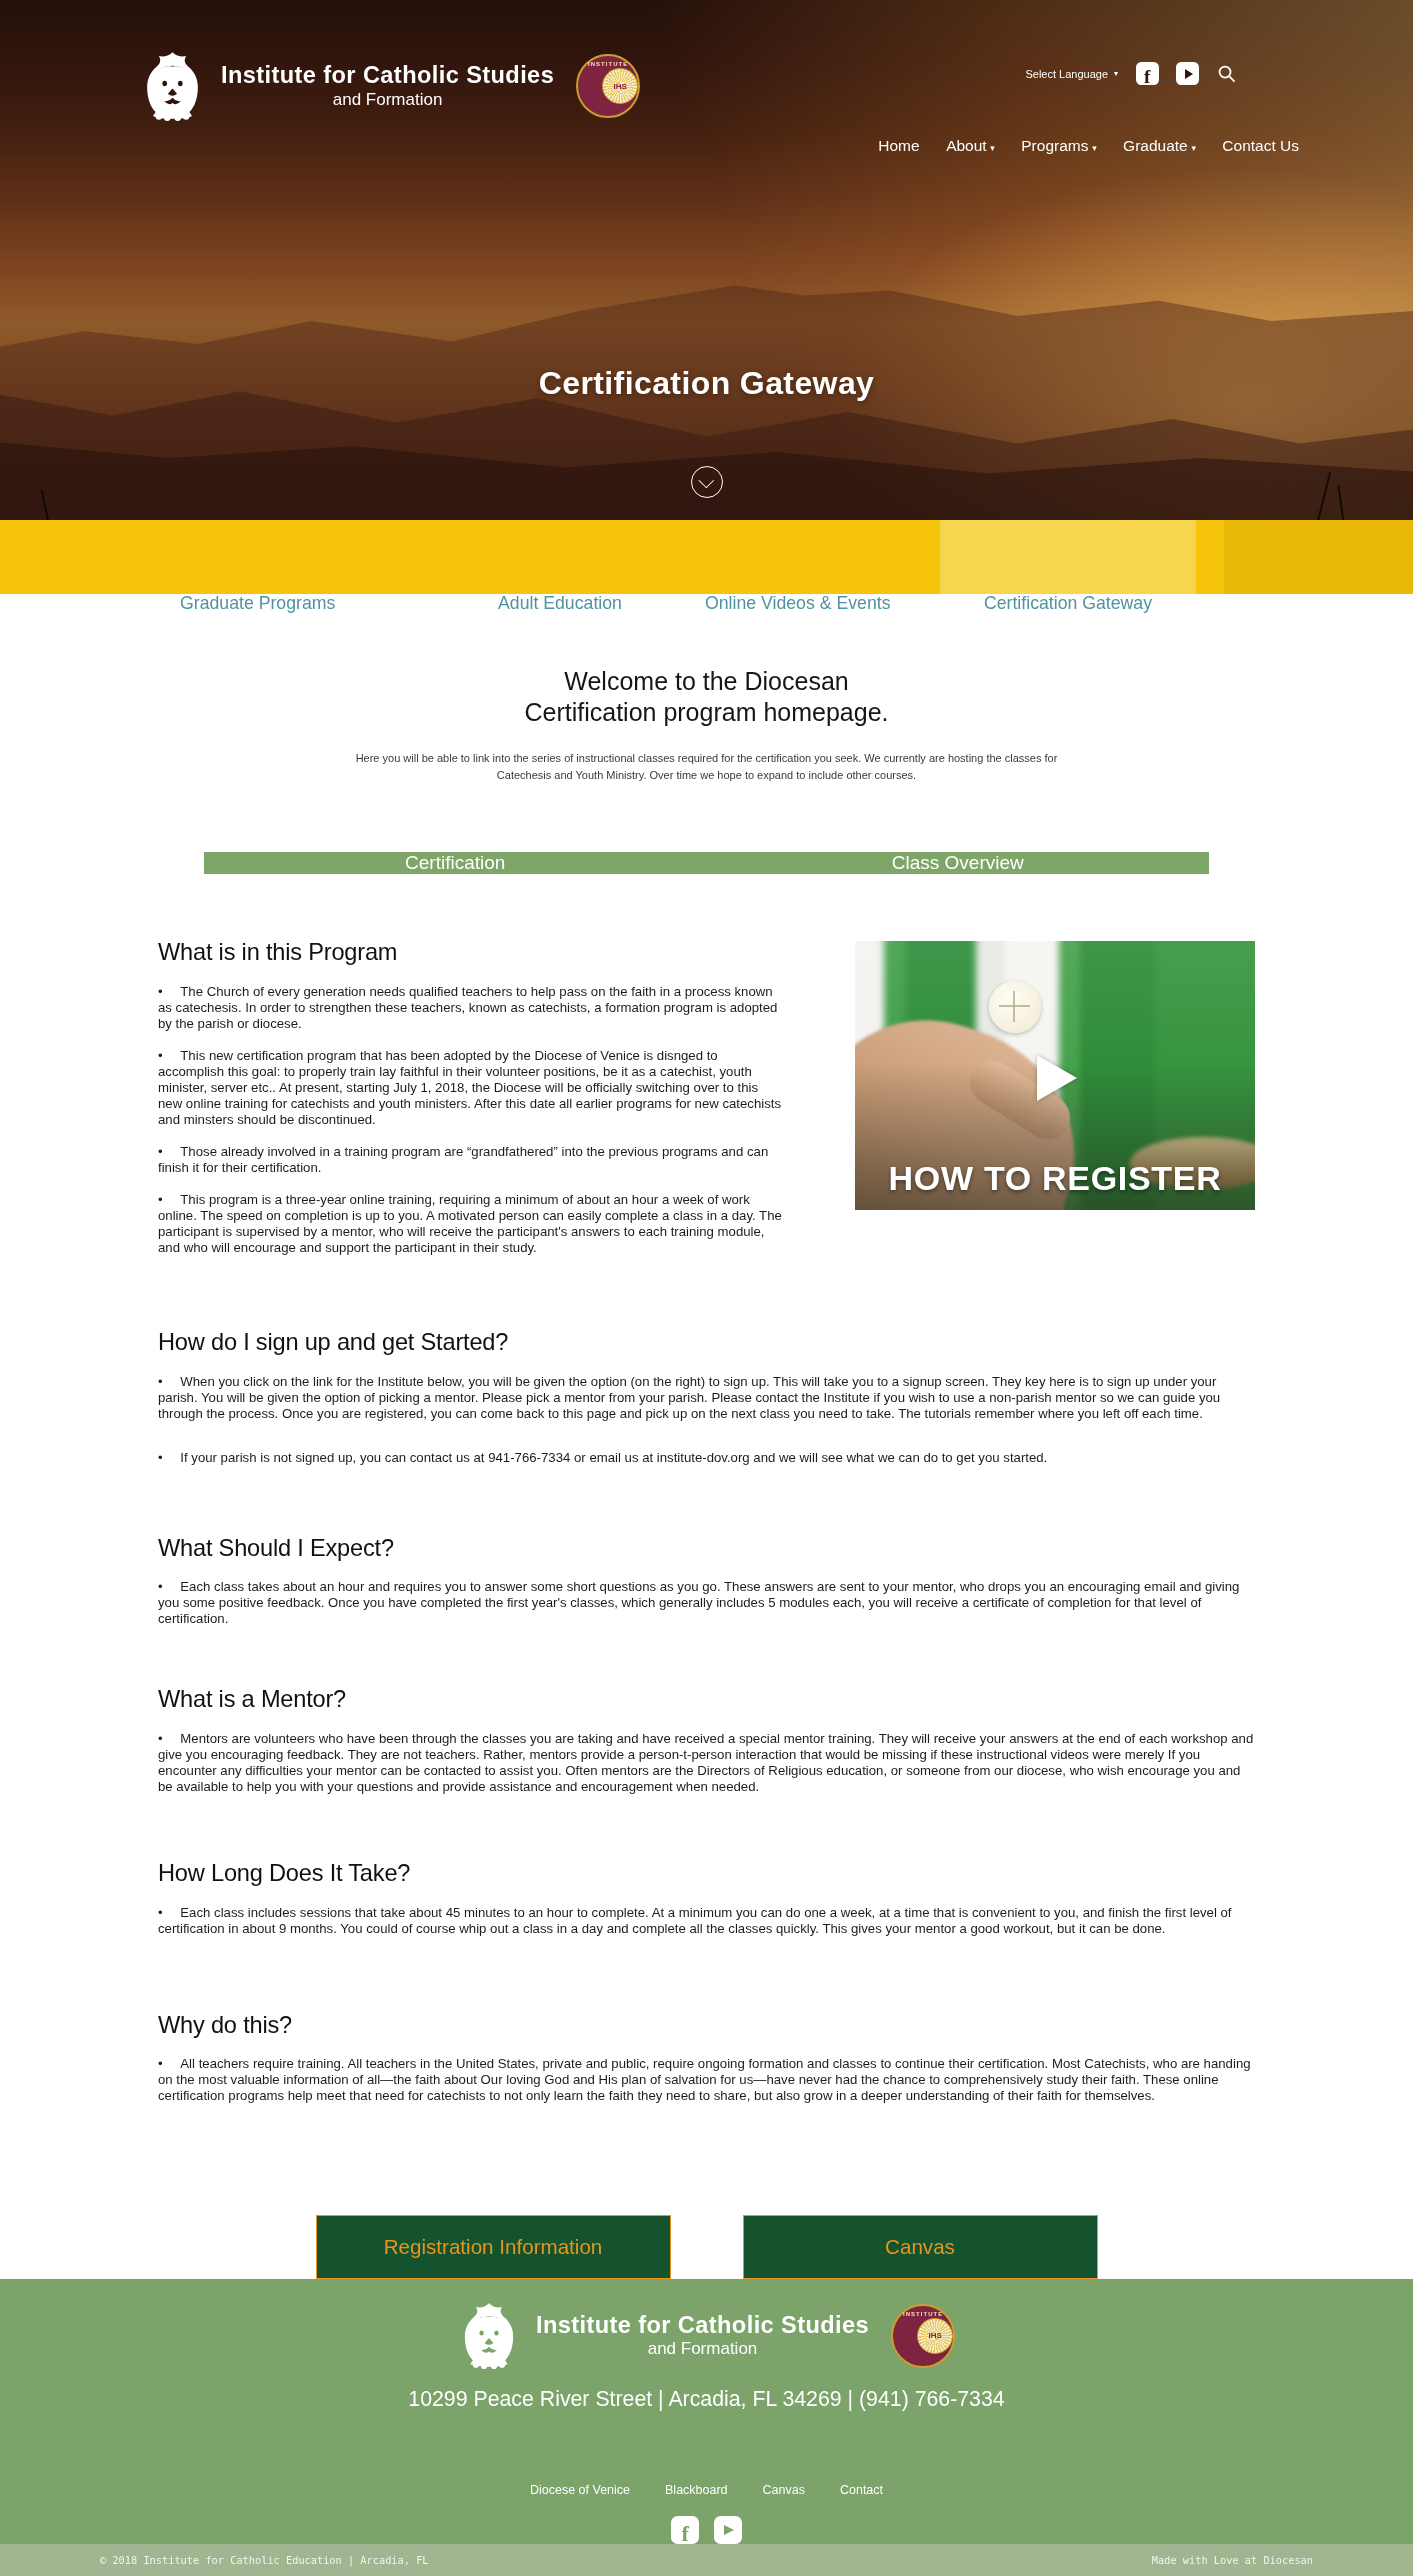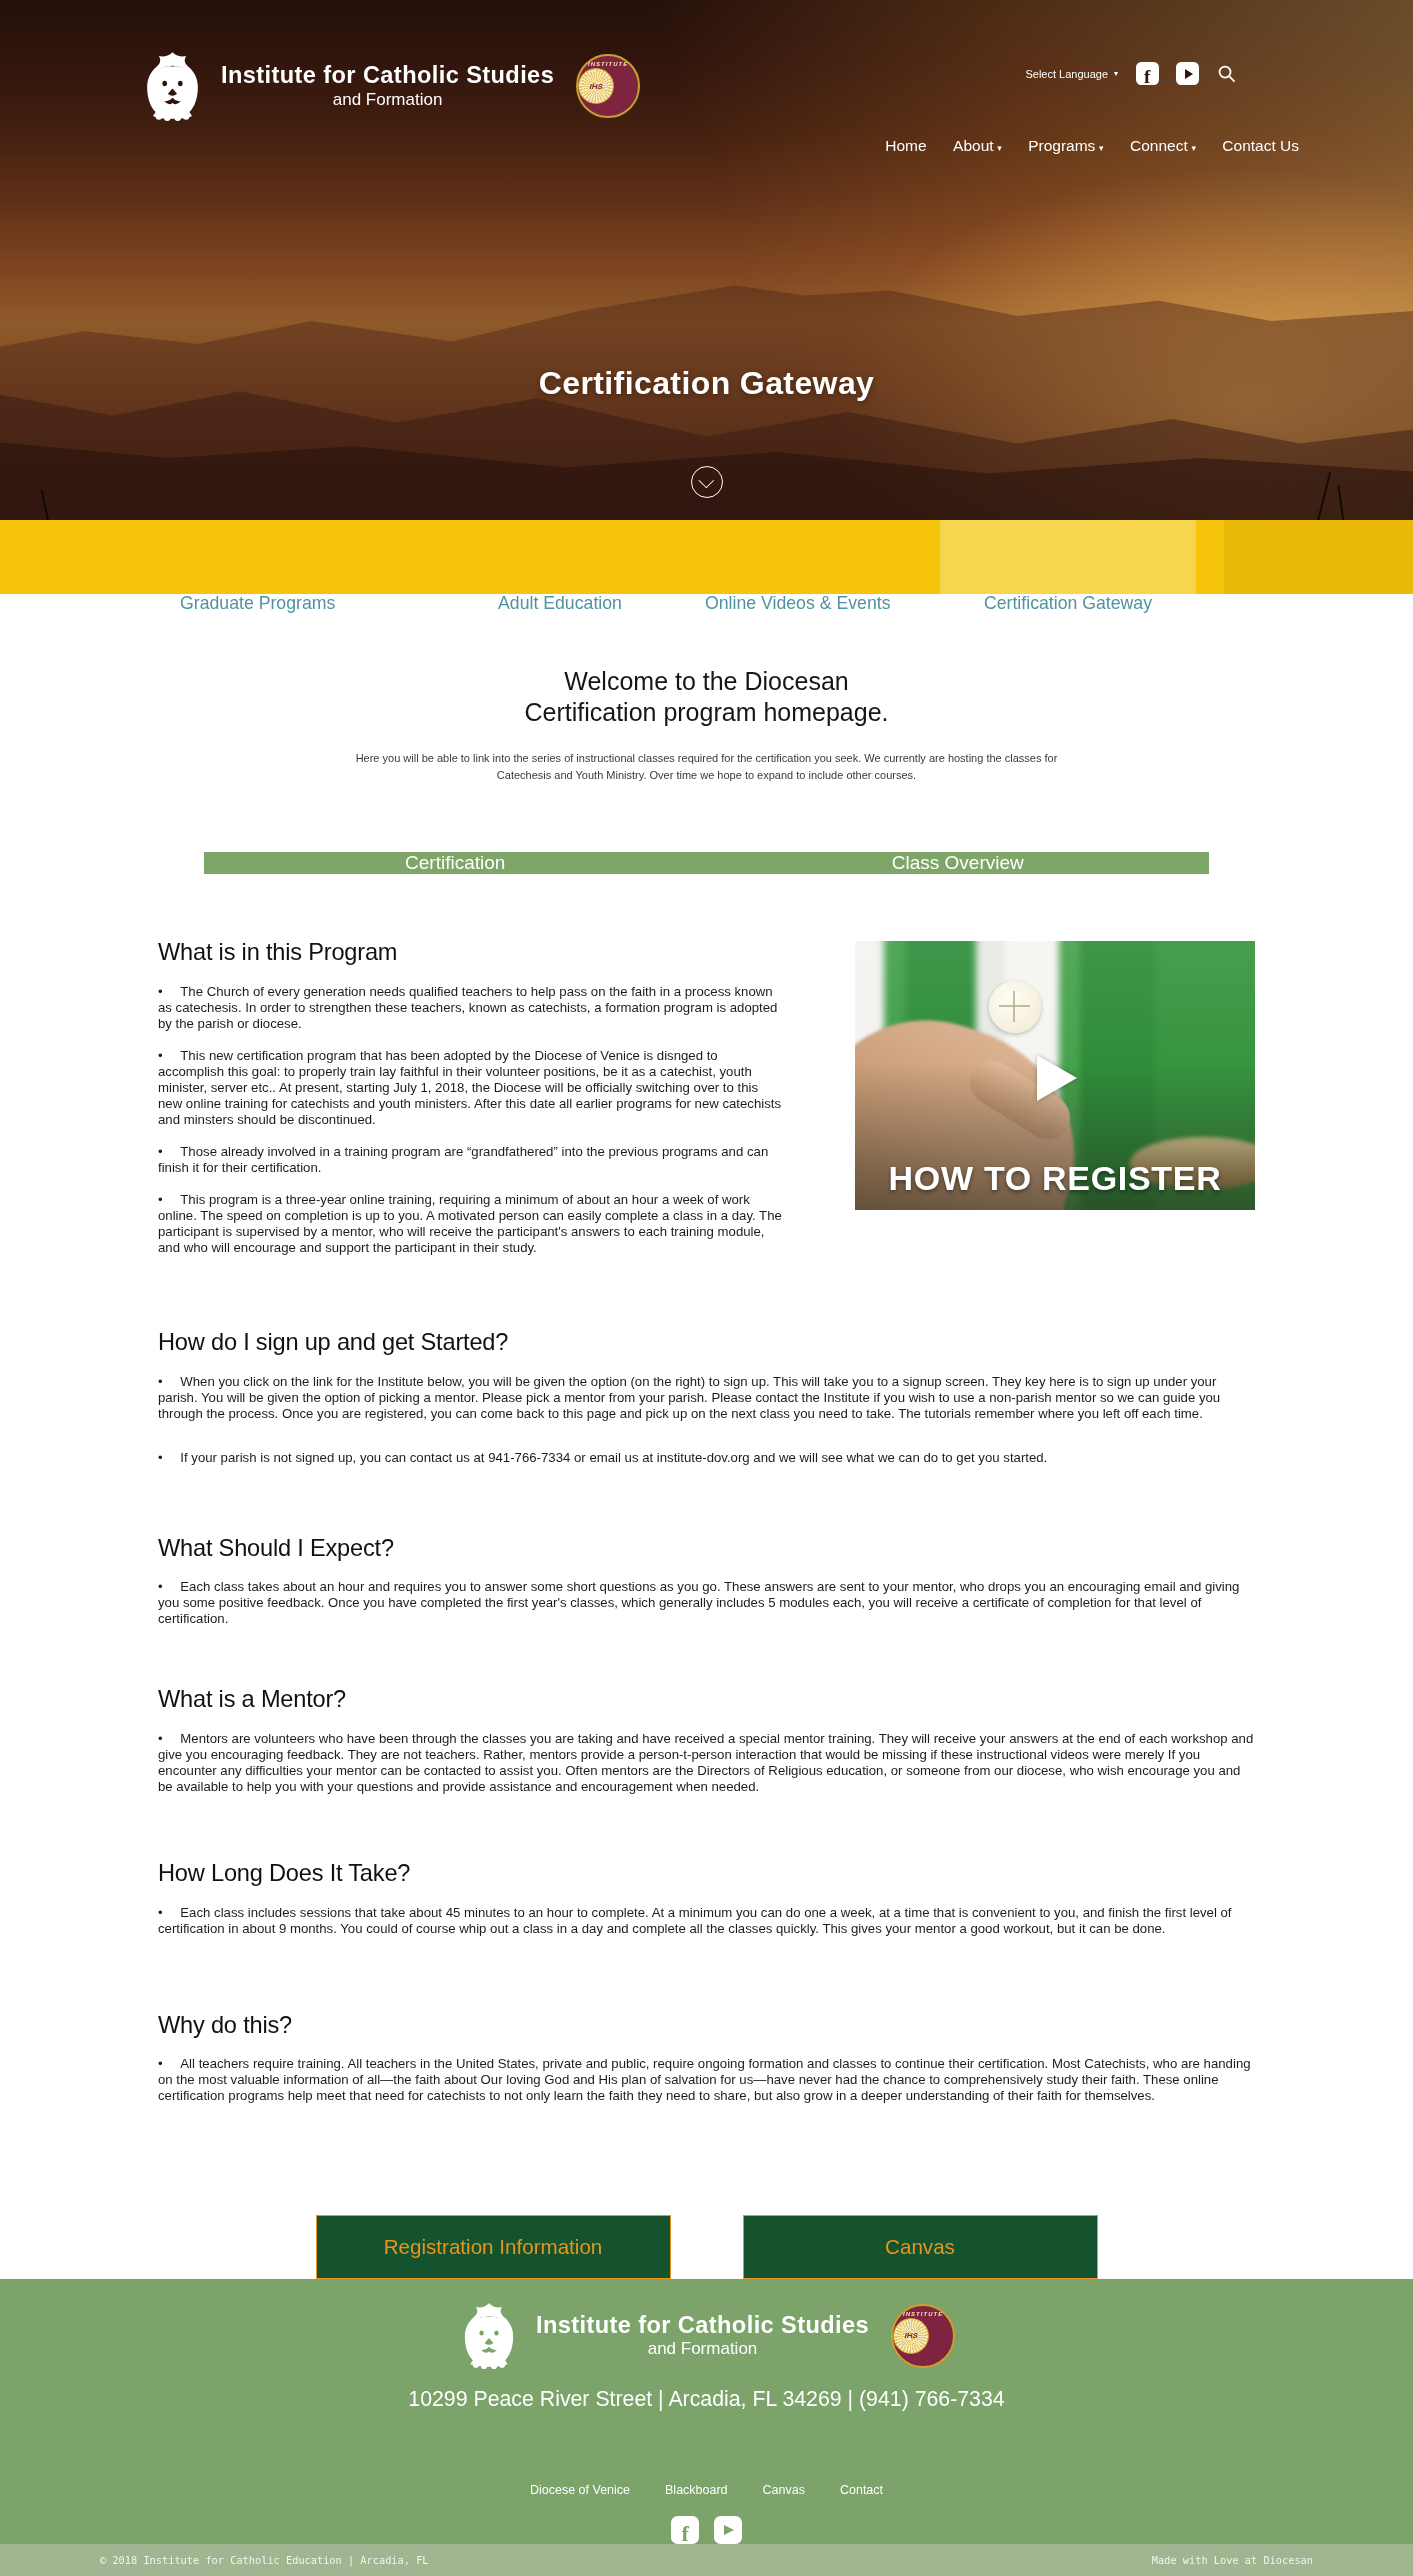--- a/index.html
+++ b/index.html
@@ -24,21 +24,21 @@
   .r3{top:423px;height:97px;background:rgba(36,16,11,.55);
     clip-path:polygon(0 20%,12% 36%,25% 24%,40% 46%,55% 30%,70% 52%,85% 36%,100% 50%,100% 100%,0 100%);}
   .grass{position:absolute;bottom:-2.9px;width:2.2px;height:52px;background:rgba(15,6,4,.85);border-radius:1.5px;}
 
   .brand{position:absolute;left:140px;top:49px;display:flex;align-items:center;color:#fff;}
   .lion{width:65px;height:74px;--hole:#31150c;}
   .brand-text{margin-left:16px;text-align:center;}
   .brand-title{font-size:23.6px;font-weight:bold;letter-spacing:0.4px;line-height:1.15;}
   .brand-sub{font-size:17px;margin-top:0.7px;}
   .seal{width:60px;height:60px;margin-left:22px;border-radius:50%;background:#7e2440;border:2.2px solid #c9a02c;
-    position:relative;display:flex;align-items:center;justify-content:flex-start;flex:none;font-style:italic;}
+    position:relative;display:flex;align-items:center;justify-content:flex-end;flex:none;}
   .seal-word{position:absolute;top:5.2px;left:0;right:0;text-align:center;font-size:5.9px;letter-spacing:1.1px;color:#f6e7b5;font-weight:bold;}
   .seal-core{width:34px;height:34px;border-radius:50%;border:1.5px solid #caa12d;
     background:repeating-conic-gradient(#e8c96a 0 6deg,#f7ecc8 6deg 12deg);
     display:flex;align-items:center;justify-content:center;}
   .seal-core span{font-size:8px;font-weight:bold;color:#7e2440;}
 
   .utility{position:absolute;top:62px;right:177px;display:flex;align-items:center;gap:17.7px;color:#fff;}
   .lang{font-size:11px;display:flex;align-items:center;gap:5.9px;}
   .lang .caret{font-size:8px;}
   .icon-sq{width:23px;height:23px;background:#fff;border-radius:5.2px;display:flex;align-items:center;justify-content:center;--hole:#31150c;flex:none;}
@@ -189,21 +189,21 @@
       </a>
     <a>
         <span>About</span>
         <span class="caret">▾</span>
       </a>
     <a>
         <span>Programs</span>
         <span class="caret">▾</span>
       </a>
     <a>
-        <span>Connect</span>
+        <span>Graduate</span>
         <span class="caret">▾</span>
       </a>
     <a>
         <span>Contact Us</span>
       </a>
   </div>
 
   <div class="hero-title">Certification Gateway</div>
   <div class="scroll-btn">
       <i></i>

